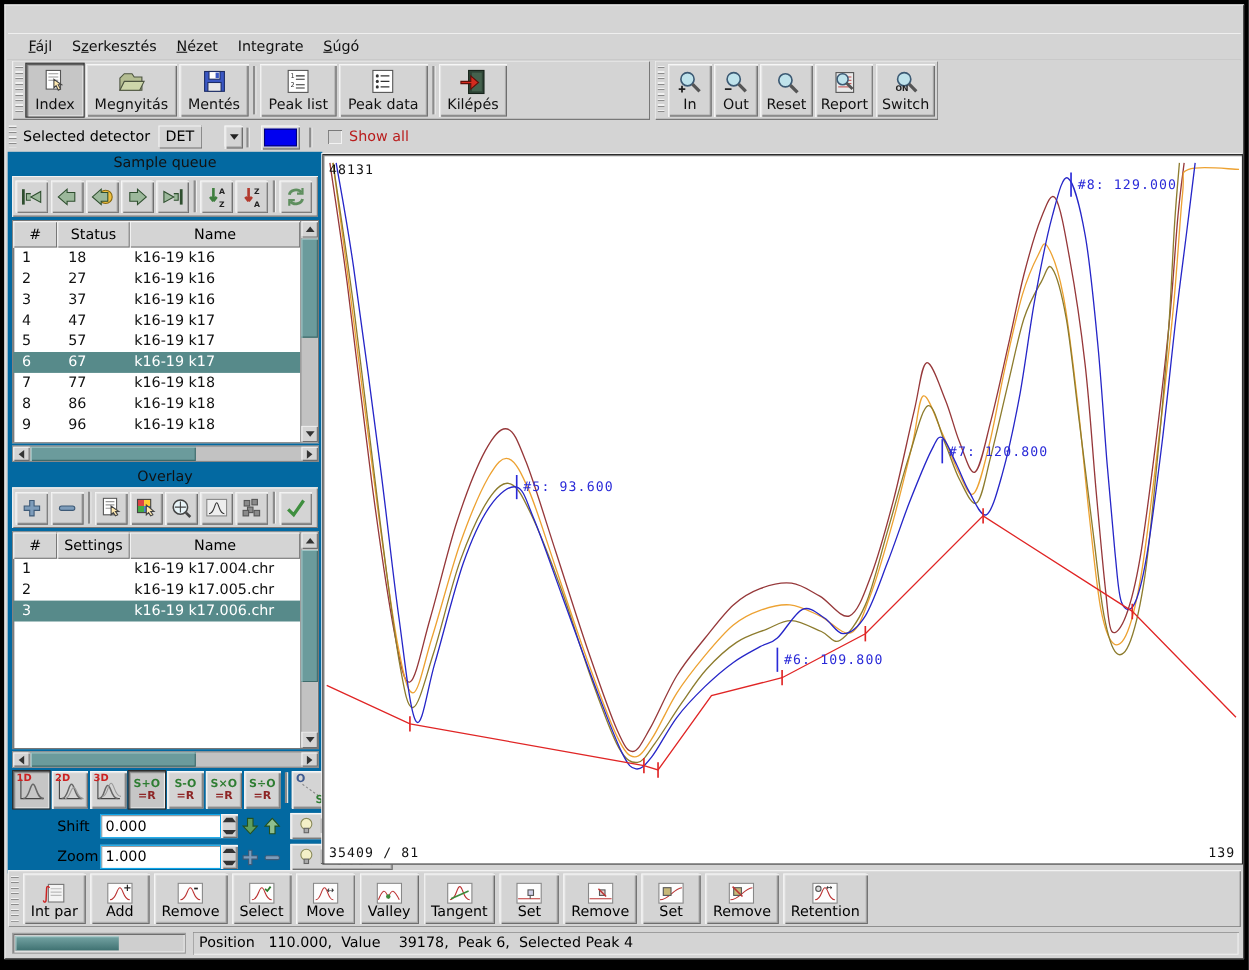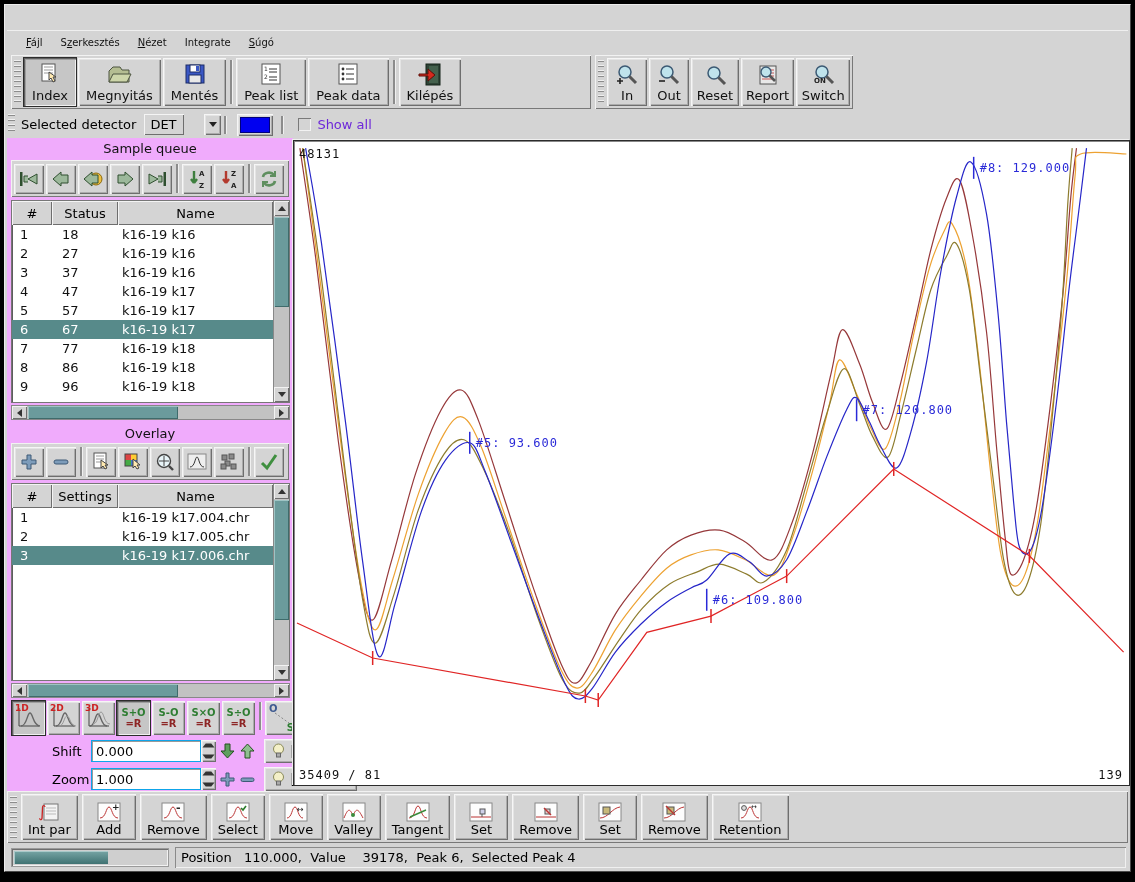--- a/index.html
+++ b/index.html
@@ -14,21 +14,21 @@
   .title-icon{width:13px;height:13px;background:#c9d6d6;border:1px solid #10403f;flex:0 0 auto;}
   .title-text{color:#fff;font-weight:bold;font-size:13.5px;white-space:nowrap;}
   .title-texture{width:46px;height:13px;margin-left:4px;
                  background:repeating-linear-gradient(45deg,#5d9a99 0 2px,#174d4c 2px 4px);border-radius:2px;}
   .win-btns{margin-left:auto;display:flex;gap:3px;}
   .win-btn{width:18px;height:16px;background:#d4d4d4;box-shadow:inset 1px 1px 0 #f6f6f6,inset -1px -1px 0 #6d6d6d;
            display:flex;align-items:center;justify-content:center;}
   
   .menubar{position:absolute;left:2px;top:25px;right:2px;height:25px;background:#d4d4d4;
            display:flex;align-items:center;padding-left:10px;border-bottom:1px solid #a8a8a8;box-shadow:inset 0 1px 0 #efefef;}
-  .menu-item{font-size:10px;padding:3px 9px;color:#111;}
+  .menu-item{font-size:13px;padding:3px 9px;color:#111;}
   
   .raised{box-shadow:inset 1px 1px 0 #f2f2f2,inset -1px -1px 0 #787878;}
   .btn{background:#d4d4d4;box-shadow:inset 1px 1px 0 #f6f6f6,inset 2px 2px 0 #e4e4e4,inset -1px -1px 0 #6e6e6e,inset -2px -2px 0 #ababab;}
   .btn.pressed{background:#c6c6c6;box-shadow:inset 1px 1px 0 #5f5f5f,inset 2px 2px 0 #9f9f9f,inset -1px -1px 0 #f0f0f0;outline:1px solid #2c2c2c;}
   .grip{width:7px;align-self:stretch;margin:3px 2px 3px 1px;
         background:repeating-linear-gradient(180deg,#f0f0f0 0 1px,#8c8c8c 1px 2px,#d4d4d4 2px 5px);}
   .vsep{width:2px;align-self:stretch;margin:3px 3px;background:#8c8c8c;box-shadow:1px 0 0 #f0f0f0;}
   
   .toolbar-row{position:absolute;left:2px;top:49px;right:2px;height:57px;background:#d4d4d4;}
   .tb-panel{position:absolute;top:1px;bottom:2px;display:flex;align-items:stretch;padding:2px;background:#d4d4d4;}
@@ -38,24 +38,24 @@
   
   .detector-row{position:absolute;left:2px;top:106px;right:2px;height:27px;display:flex;align-items:center;background:#d4d4d4;}
   .det-label{font-size:13px;margin:0 8px 0 4px;}
   .combo{display:flex;height:21px;gap:20px;}
   .combo-box{width:40px;height:21px;background:#d4d4d4;box-shadow:inset 1px 1px 0 #f4f4f4,inset -1px -1px 0 #6e6e6e;
              font-size:13px;display:flex;align-items:center;padding-left:6px;}
   .combo-arrow{width:17px;height:21px;display:flex;align-items:center;justify-content:center;}
   .tri-down{width:0;height:0;border-left:4px solid transparent;border-right:4px solid transparent;border-top:5px solid #222;}
   .swatch-btn{width:36px;height:22px;padding:3px;margin-left:8px;}
   .swatch{width:100%;height:100%;background:#0000f0;border:1px solid #00007a;}
-  .chk-wrap{display:flex;align-items:center;gap:6px;margin-left:12px;color:#6d28d9;font-size:13px;}
+  .chk-wrap{display:flex;align-items:center;gap:6px;margin-left:12px;color:#b91c1c;font-size:13px;}
   .chk{width:13px;height:13px;background:#d4d4d4;box-shadow:inset 1px 1px 0 #7a7a7a,inset -1px -1px 0 #f2f2f2;}
   
-  .left-panel{position:absolute;left:2px;top:133px;width:286px;height:656px;background:#f0abfc;}
+  .left-panel{position:absolute;left:2px;top:133px;width:286px;height:656px;background:#0369a1;}
   .caption{position:absolute;left:0;width:100%;text-align:center;font-size:13px;color:#111;}
   .mini-toolbar{position:absolute;display:flex;align-items:center;background:#d4d4d4;}
   .sq-btn{width:30px;height:30px;display:flex;align-items:center;justify-content:center;margin:1px;}
   .tbl{position:absolute;background:#fff;border:1px solid #777;box-shadow:inset 1px 1px 0 #5e5e5e;}
   .thead{display:flex;height:24px;}
   .th{background:#d4d4d4;box-shadow:inset 1px 1px 0 #f4f4f4,inset -1px -1px 0 #6e6e6e;
       font-size:13px;display:flex;align-items:center;justify-content:center;}
   .tr{display:flex;height:19px;align-items:center;}
   .td{font-size:13px;color:#111;overflow:hidden;white-space:nowrap;}
   .tr.sel{background:#578a8a;}

